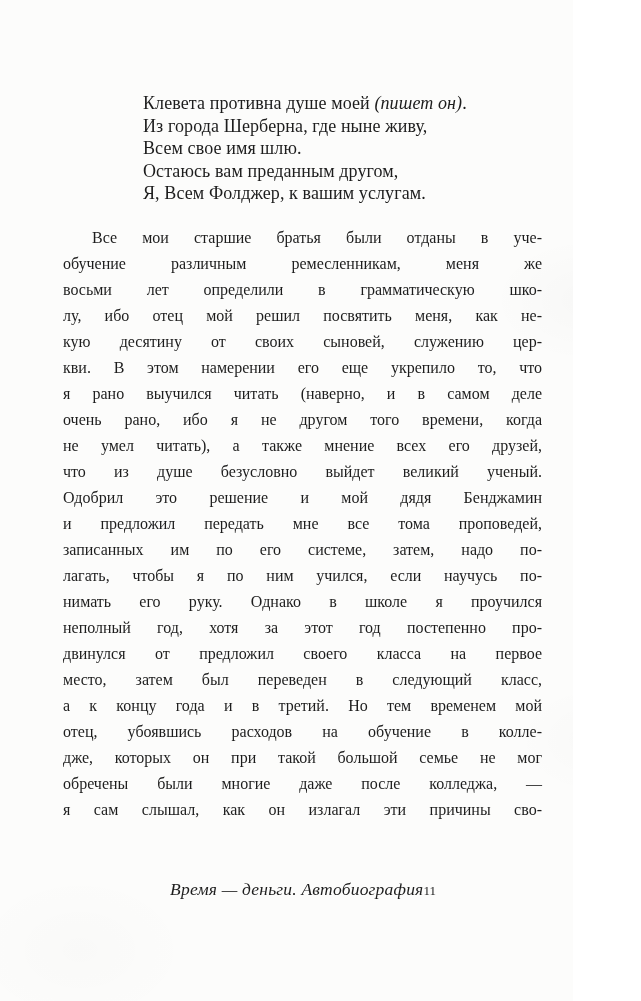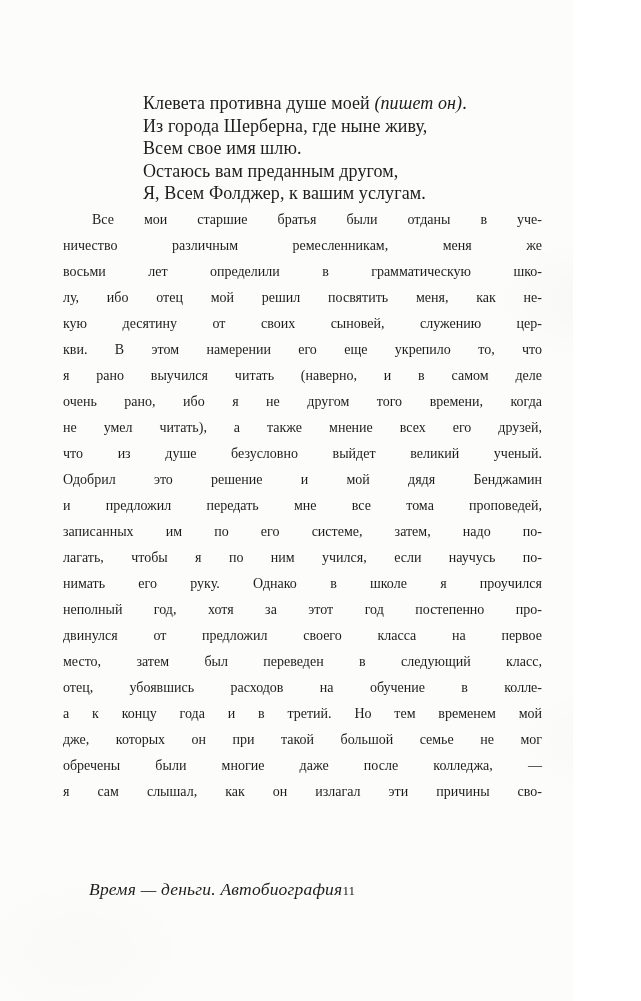--- a/index.html
+++ b/index.html
@@ -41,39 +41,39 @@
     line-height: 22.5px;
     letter-spacing: 0.1px;
   }
   .verse .vline {
     white-space: nowrap;
   }
   .em {
     font-style: italic;
   }
   .para {
-    margin-top: 2px;
-    font-size: 14px;
+    margin-top: 20px;
+    font-size: 16px;
     line-height: 26px;
   }
   .bline {
     text-align: justify;
     text-align-last: justify;
     text-justify: inter-word;
   }
   .bline.first {
     text-indent: 29px;
   }
   .footer {
     position: absolute;
-    left: 81px;
+    left: 63px;
     top: 877px;
     width: 479px;
     display: flex;
-    justify-content: flex-start;
+    justify-content: center;
     align-items: baseline;
     line-height: 24px;
   }
   .running-title {
     font-style: italic;
     font-size: 17.5px;
     padding-left: 8px;
     letter-spacing: 0.2px;
   }
   .page-num {
@@ -91,39 +91,39 @@
     <div class="verse">
       <div class="vline"><span>Клевета противна душе моей </span><span class="em">(пишет он)</span><span>.</span></div>
       <div class="vline">Из города Шерберна, где ныне живу,</div>
       <div class="vline">Всем свое имя шлю.</div>
       <div class="vline">Остаюсь вам преданным другом,</div>
       <div class="vline">Я, Всем Фолджер, к вашим услугам.</div>
     </div>
 
     <div class="para">
       <div class="bline first">Все мои старшие братья были отданы в уче-</div>
-      <div class="bline">ничество различным ремесленникам, меня же</div>
+      <div class="bline">обучение различным ремесленникам, меня же</div>
       <div class="bline">восьми лет определили в грамматическую шко-</div>
       <div class="bline">лу, ибо отец мой решил посвятить меня, как не-</div>
       <div class="bline">кую десятину от своих сыновей, служению цер-</div>
       <div class="bline">кви. В этом намерении его еще укрепило то, что</div>
       <div class="bline">я рано выучился читать (наверно, и в самом деле</div>
       <div class="bline">очень рано, ибо я не другом того времени, когда</div>
       <div class="bline">не умел читать), а также мнение всех его друзей,</div>
       <div class="bline">что из душе безусловно выйдет великий ученый.</div>
       <div class="bline">Одобрил это решение и мой дядя Бенджамин</div>
       <div class="bline">и предложил передать мне все тома проповедей,</div>
       <div class="bline">записанных им по его системе, затем, надо по-</div>
       <div class="bline">лагать, чтобы я по ним учился, если научусь по-</div>
       <div class="bline">нимать его руку. Однако в школе я проучился</div>
       <div class="bline">неполный год, хотя за этот год постепенно про-</div>
       <div class="bline">двинулся от предложил своего класса на первое</div>
       <div class="bline">место, затем был переведен в следующий класс,</div>
+      <div class="bline">а к концу года и в третий. Но тем временем мой</div>
       <div class="bline">отец, убоявшись расходов на обучение в колле-</div>
-      <div class="bline">а к концу года и в третий. Но тем временем мой</div>
       <div class="bline">дже, которых он при такой большой семье не мог</div>
       <div class="bline">обречены были многие даже после колледжа, —</div>
       <div class="bline">я сам слышал, как он излагал эти причины сво-</div>
     </div>
 
   </div>
 
   <div class="footer">
     <span class="running-title">Время — деньги. Автобиография</span>
     <span class="page-num">11</span>

